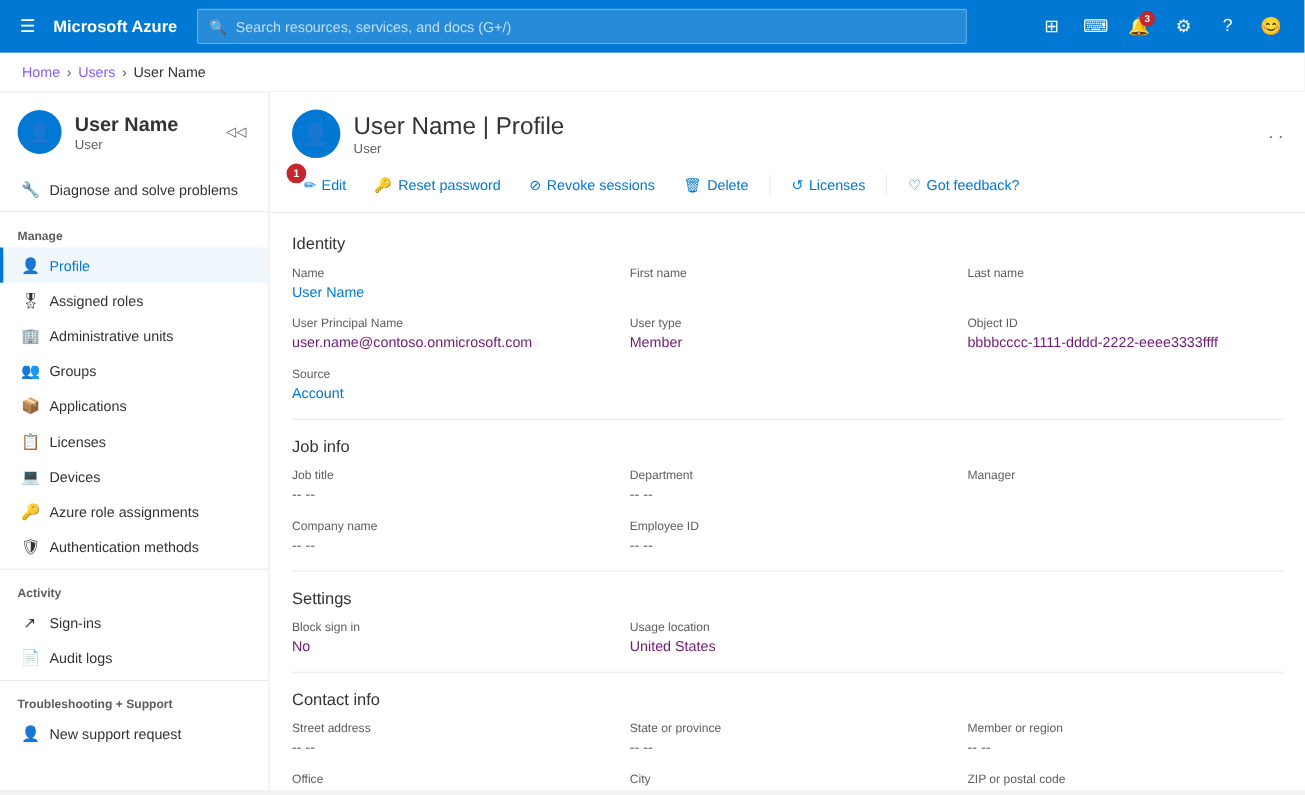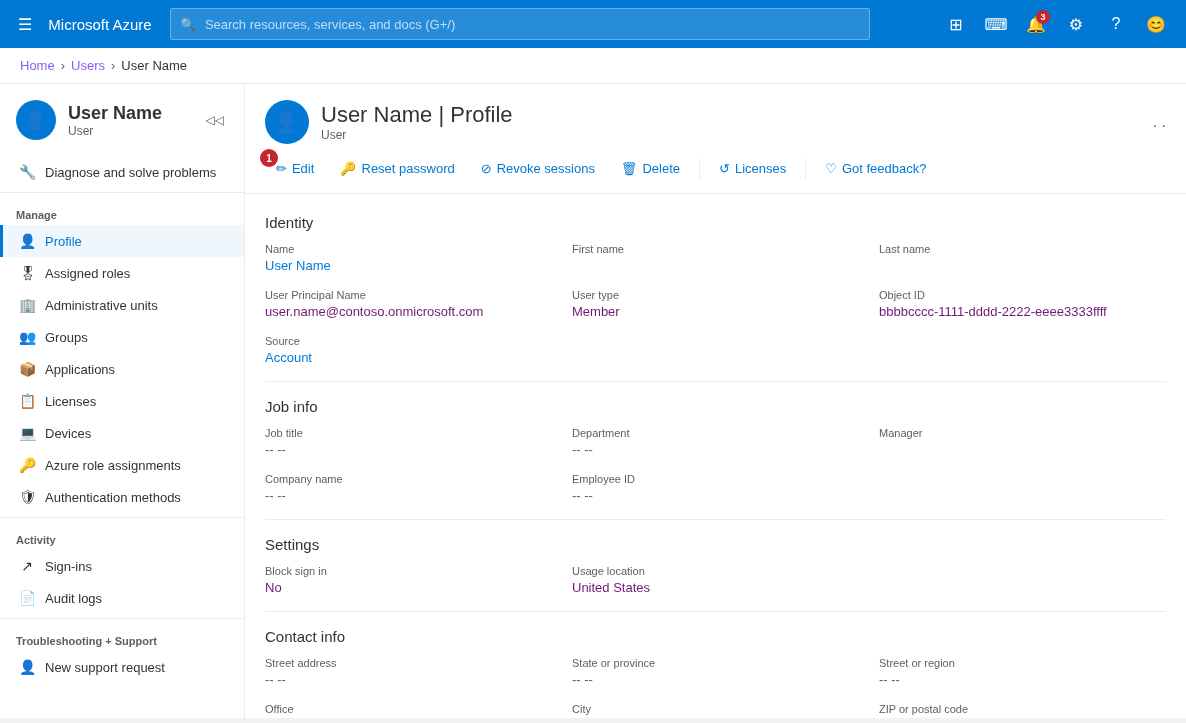--- a/index.html
+++ b/index.html
@@ -9,21 +9,21 @@
     .top-nav {
       background: #0078d4;
       height: 48px;
       display: flex;
       align-items: center;
       padding: 0 12px;
       gap: 10px;
       color: white;
     }
     .top-nav .hamburger { font-size: 16px; cursor: pointer; padding: 6px; }
-    .top-nav .azure-logo { font-size: 15px; font-weight: 400; white-space: nowrap; margin-right: 8px; }
+    .top-nav .azure-logo { font-size: 15px; font-weight: 700; white-space: nowrap; margin-right: 8px; }
     .top-nav .search-box {
       flex: 1;
       max-width: 700px;
       background: rgba(255,255,255,0.15);
       border: 1px solid rgba(255,255,255,0.3);
       border-radius: 2px;
       height: 32px;
       display: flex;
       align-items: center;
       padding: 0 10px;
@@ -412,21 +412,21 @@
       <div class="info-grid">
         <div class="info-item">
           <div class="info-label">Street address</div>
           <div class="info-value em">-- --</div>
         </div>
         <div class="info-item">
           <div class="info-label">State or province</div>
           <div class="info-value em">-- --</div>
         </div>
         <div class="info-item">
-          <div class="info-label">Street or region</div>
+          <div class="info-label">Member or region</div>
           <div class="info-value em">-- --</div>
         </div>
         <div class="info-item">
           <div class="info-label">Office</div>
 
         </div>
         <div class="info-item">
           <div class="info-label">City</div>
 
         </div>

